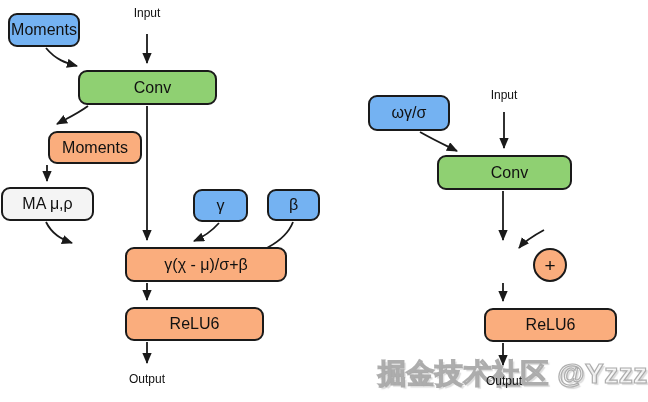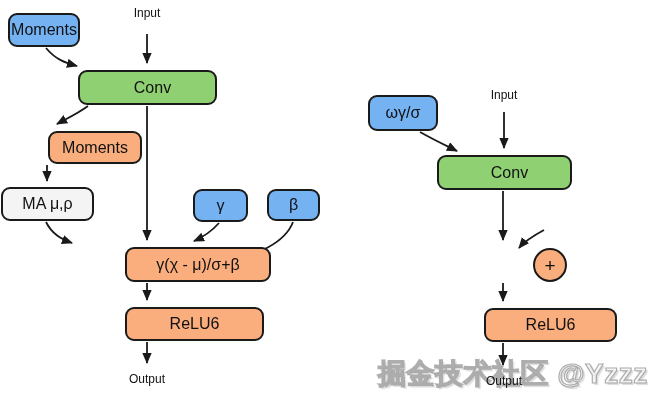--- a/index.html
+++ b/index.html
@@ -44,26 +44,26 @@
   }
 
   
   .l-input   { left: 107px; top: 6px;   width: 80px; }
   .l-weights { left: 8px;   top: 13px;  width: 72px;  height: 34px; }
   .l-conv    { left: 78px;  top: 70px;  width: 139px; height: 35px; }
   .l-moments { left: 1px;   top: 131px; width: 94px;  height: 33px; }
   .l-ma      { left: 1px;   top: 187px; width: 93px;  height: 34px; }
   .l-gamma   { left: 193px; top: 189px; width: 55px;  height: 33px; }
   .l-beta    { left: 267px; top: 189px; width: 53px;  height: 32px; }
-  .l-formula { left: 78px;  top: 247px; width: 146px; height: 35px; }
+  .l-formula { left: 78px;  top: 247px; width: 162px; height: 35px; }
   .l-relu    { left: 78px;  top: 307px; width: 139px; height: 34px; }
   .l-output  { left: 102px; top: 372px; width: 90px; }
 
   
-  .r-wgs     { left: 368px; top: 95px;  width: 70px;  height: 36px; }
+  .r-wgs     { left: 368px; top: 95px;  width: 82px;  height: 36px; }
   .r-input   { left: 464px; top: 88px;  width: 80px; }
   .r-conv    { left: 437px; top: 155px; width: 135px; height: 35px; }
   .r-bias    { left: 545px; top: 213px; width: 100px; height: 35px; }
   .r-plus    { left: 486px; top: 248px; width: 34px;  height: 34px;
                border-radius: 50%; font-size: 19px; }
   .r-relu    { left: 437px; top: 308px; width: 133px; height: 34px; }
   .r-output  { left: 459px; top: 374px; width: 90px; }
 
   .watermark {
     position: absolute;

